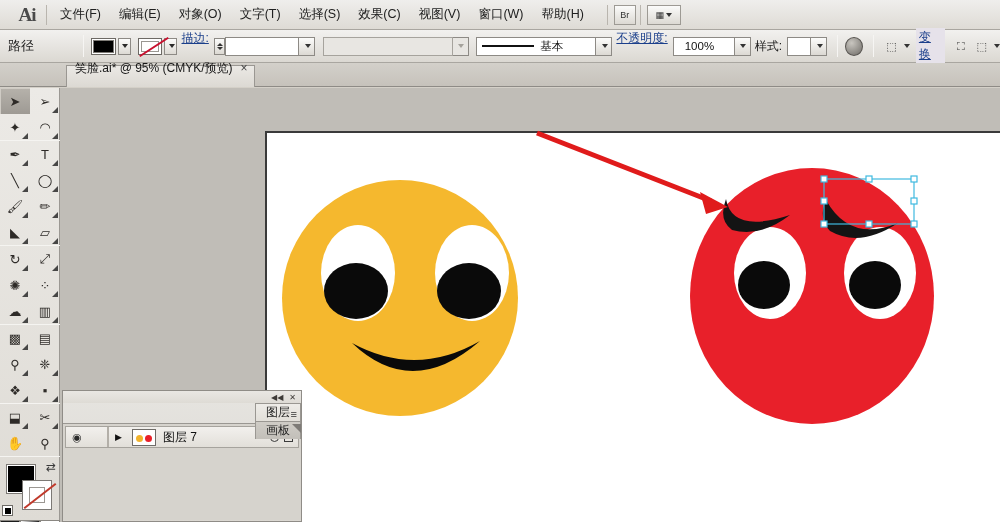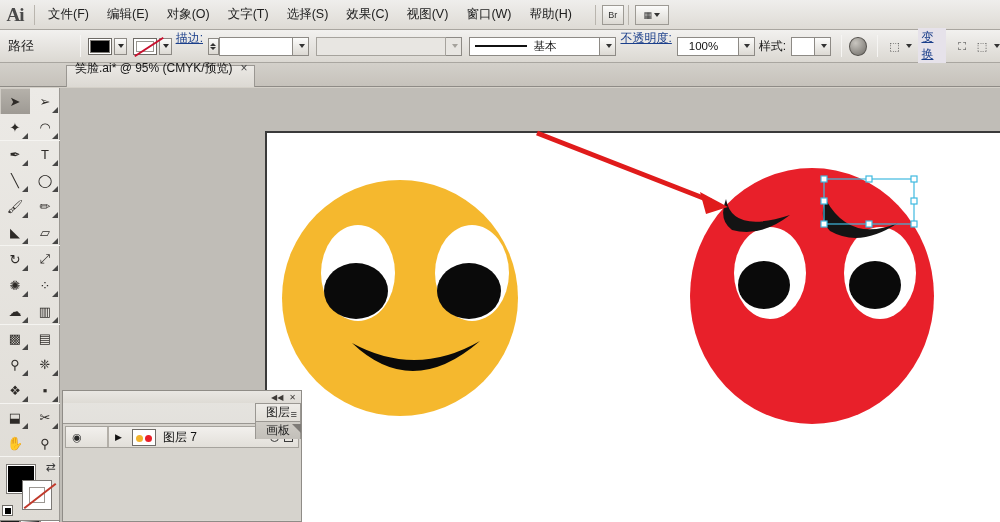--- a/index.html
+++ b/index.html
@@ -10,21 +10,21 @@
     color:#1a1a1a;
     background:#d4d0c8;
     position:relative;
   }
 
   
   #menubar{
     position:absolute; left:0; top:0; width:1000px; height:30px;
     background:linear-gradient(#efeeec,#dedbd5);
     border-bottom:1px solid #a9a6a0;
-    display:flex; align-items:center;
+    display:flex; align-items:center;padding-left:12px;
   }
   #ai-logo{
     width:30px; height:30px; display:flex; align-items:center; justify-content:center;
     font-family:"Liberation Serif", serif; font-weight:bold; font-size:19px;
     color:#4a4a4a; letter-spacing:-1px;
   }
   .menu-sep{ width:1px; height:20px; background:#b9b5ae; margin:0 4px; }
   .menu-item{
     padding:4px 9px; font-size:12.5px; color:#202020; white-space:nowrap; cursor:default;
   }
@@ -246,21 +246,21 @@
   <div style="width:8px"></div>
   <div style="display:flex">
     <div class="field disabled" style="width:130px"></div>
     <div class="field-drop" style="background:#e8e6e2">
         <span class="caret" style="border-top-color:#a5a29c"></span>
       </div>
   </div>
 
   <div style="width:8px"></div>
   <div style="display:flex">
-    <div class="field stroke-preview" style="width:131px">
+    <div class="field stroke-preview" style="width:120px">
       <span class="stroke-line"></span>
       <span>基本</span>
     </div>
     <div class="field-drop">
         <span class="caret"></span>
       </div>
   </div>
 
   <div class="cb-label">不透明度:</div>
   <div style="display:flex">

